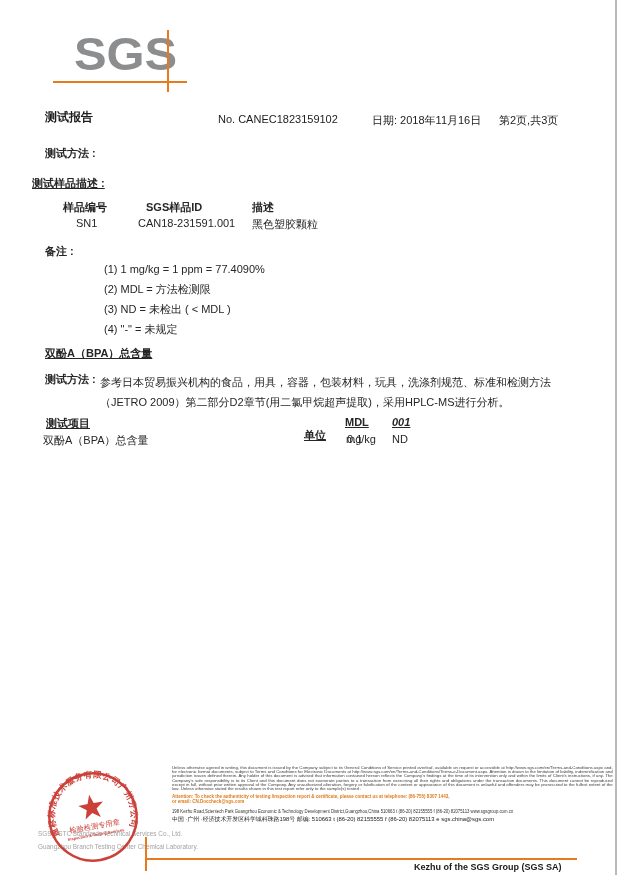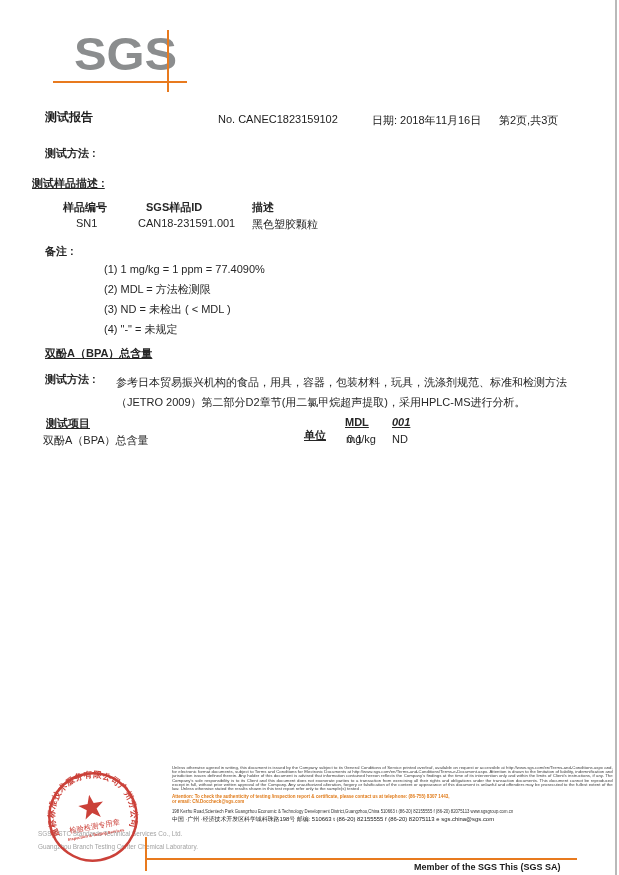--- a/index.html
+++ b/index.html
@@ -26,21 +26,21 @@
   
   .doc-title { font-size: 12px; font-weight: bold; color: #1c1c1c; }
   .hdr-txt { font-size: 11px; color: #1c1c1c; }
   .b { font-weight: bold; }
   .u { text-decoration: underline; }
   .i { font-style: italic; }
   .t11 { font-size: 11px; color: #262626; }
 
   .note-item { font-size: 11px; line-height: 20px; color: #262626; }
 
-  .method-text { font-size: 11px; line-height: 20px; width: 472px; color: #262626; margin-left: 16px; }
+  .method-text { font-size: 11px; line-height: 20px; width: 472px; color: #262626; }
 
   
   .stamp { opacity: 0.93; transform: rotate(-10deg); }
   .company-gray { font-size: 6.4px; line-height: 12.5px; color: #a3a3a3; white-space: nowrap; }
   .foot-block { width: 612px; transform: scale(0.72); transform-origin: left top; }
   .legal { font-size: 6px; line-height: 6.1px; color: #3d3d3d; text-align: justify; }
   .attention { font-size: 6.3px; line-height: 7px; font-weight: bold; color: #e07b1a; margin-top: 3px; }
   .addr-en { font-size: 6.3px; color: #333; margin-top: 6px; white-space: nowrap; transform: scaleX(0.94); transform-origin: left; }
   .addr-cn { font-size: 8.2px; color: #222; margin-top: 3px; white-space: nowrap; }
   .orange-v { background: #e87a1e; width: 2px; }
@@ -119,17 +119,17 @@
     <div class="legal">Unless otherwise agreed in writing, this document is issued by the Company subject to its General Conditions of Service printed overleaf, available on request or accessible at http://www.sgs.com/en/Terms-and-Conditions.aspx and, for electronic format documents, subject to Terms and Conditions for Electronic Documents at http://www.sgs.com/en/Terms-and-Conditions/Terms-e-Document.aspx. Attention is drawn to the limitation of liability, indemnification and jurisdiction issues defined therein. Any holder of this document is advised that information contained hereon reflects the Company's findings at the time of its intervention only and within the limits of Client's instructions, if any. The Company's sole responsibility is to its Client and this document does not exonerate parties to a transaction from exercising all their rights and obligations under the transaction documents. This document cannot be reproduced except in full, without prior written approval of the Company. Any unauthorized alteration, forgery or falsification of the content or appearance of this document is unlawful and offenders may be prosecuted to the fullest extent of the law. Unless otherwise stated the results shown in this test report refer only to the sample(s) tested .</div>
     <div class="attention">Attention: To check the authenticity of testing /inspection report &amp; certificate, please contact us at telephone: (86-755) 8307 1443,</div>
     <div class="attention" style="margin-top:0;">or email: CN.Doccheck@sgs.com</div>
     <div class="addr-en">198 Kezhu Road,Scientech Park Guangzhou Economic &amp; Technology Development District,Guangzhou,China 510663   t (86-20) 82155555   f (86-20) 82075113   www.sgsgroup.com.cn</div>
     <div class="addr-cn">中国 ·广州 ·经济技术开发区科学城科珠路198号      邮编: 510663   t (86-20) 82155555   f (86-20) 82075113   e  sgs.china@sgs.com</div>
   </div>
 
   <div class="abs orange-v" style="left:145px; top:837px; height:34px;"></div>
   <div class="abs orange-h" style="left:146px; top:858px; width:431px;"></div>
 
-  <div class="abs member" style="left:414px; top:862px;">Member of the SGS This (SGS SA)</div>
+  <div class="abs member" style="left:414px; top:862px;">Kezhu of the SGS Group (SGS SA)</div>
 
   <div class="abs page-edge" style="left:615px; top:0; width:2px; height:875px;"></div>
 
 </div>
 
 </body></html>

